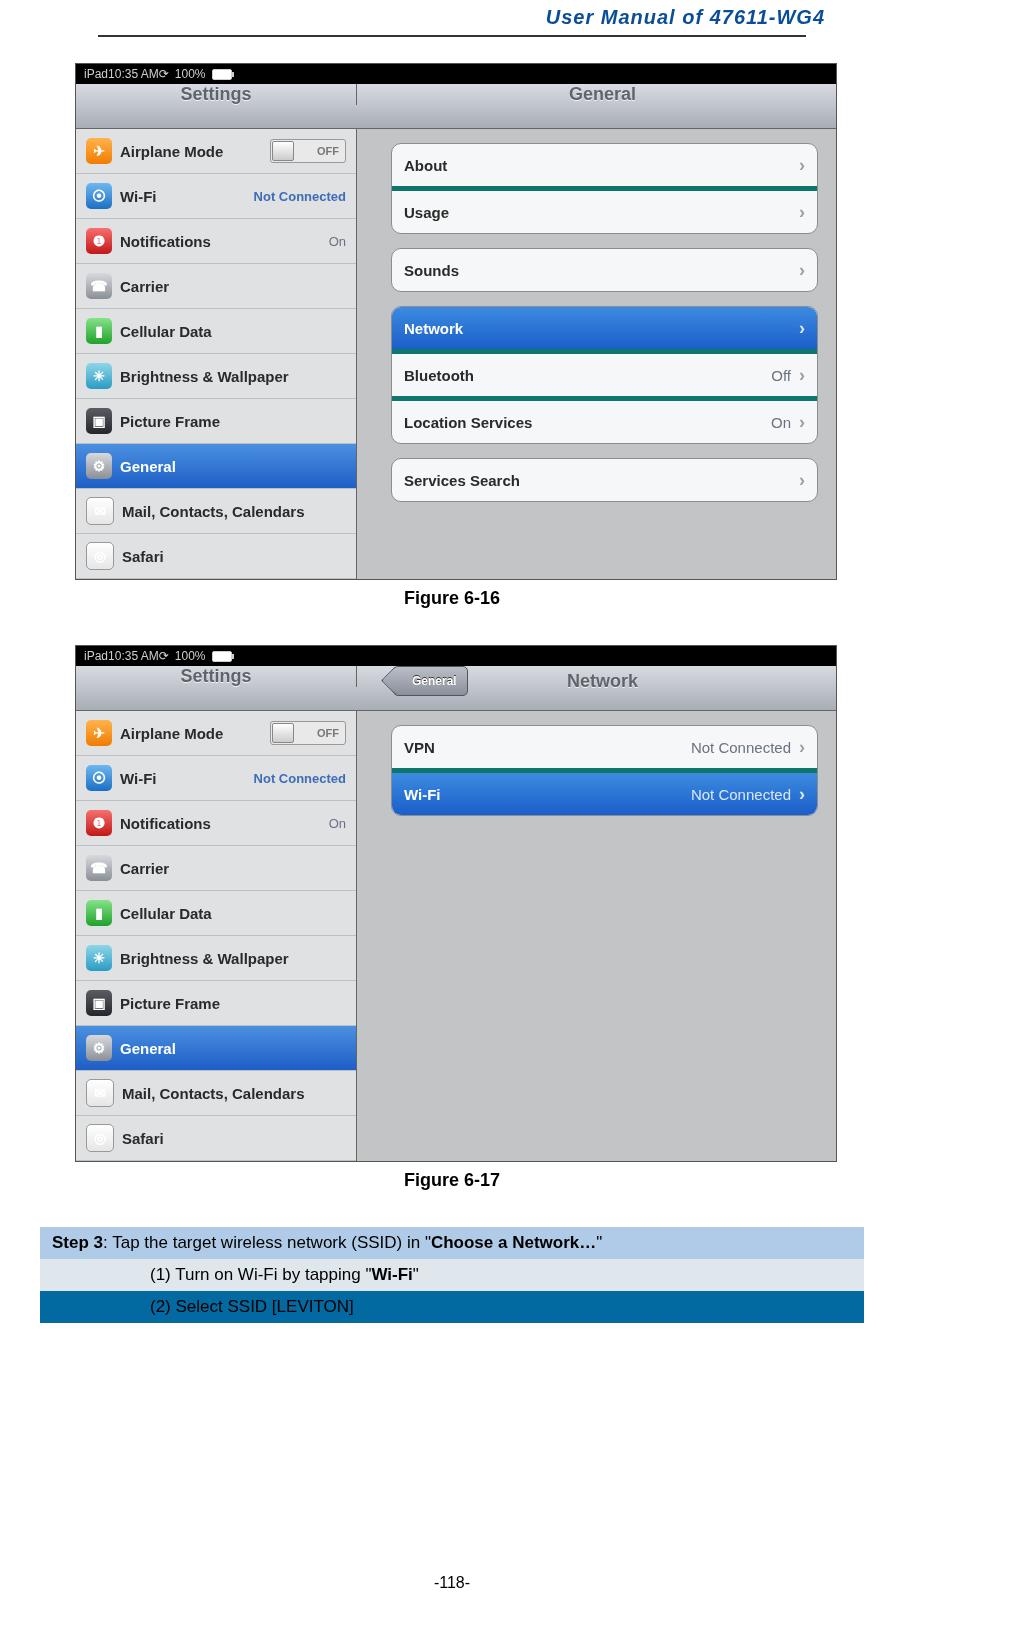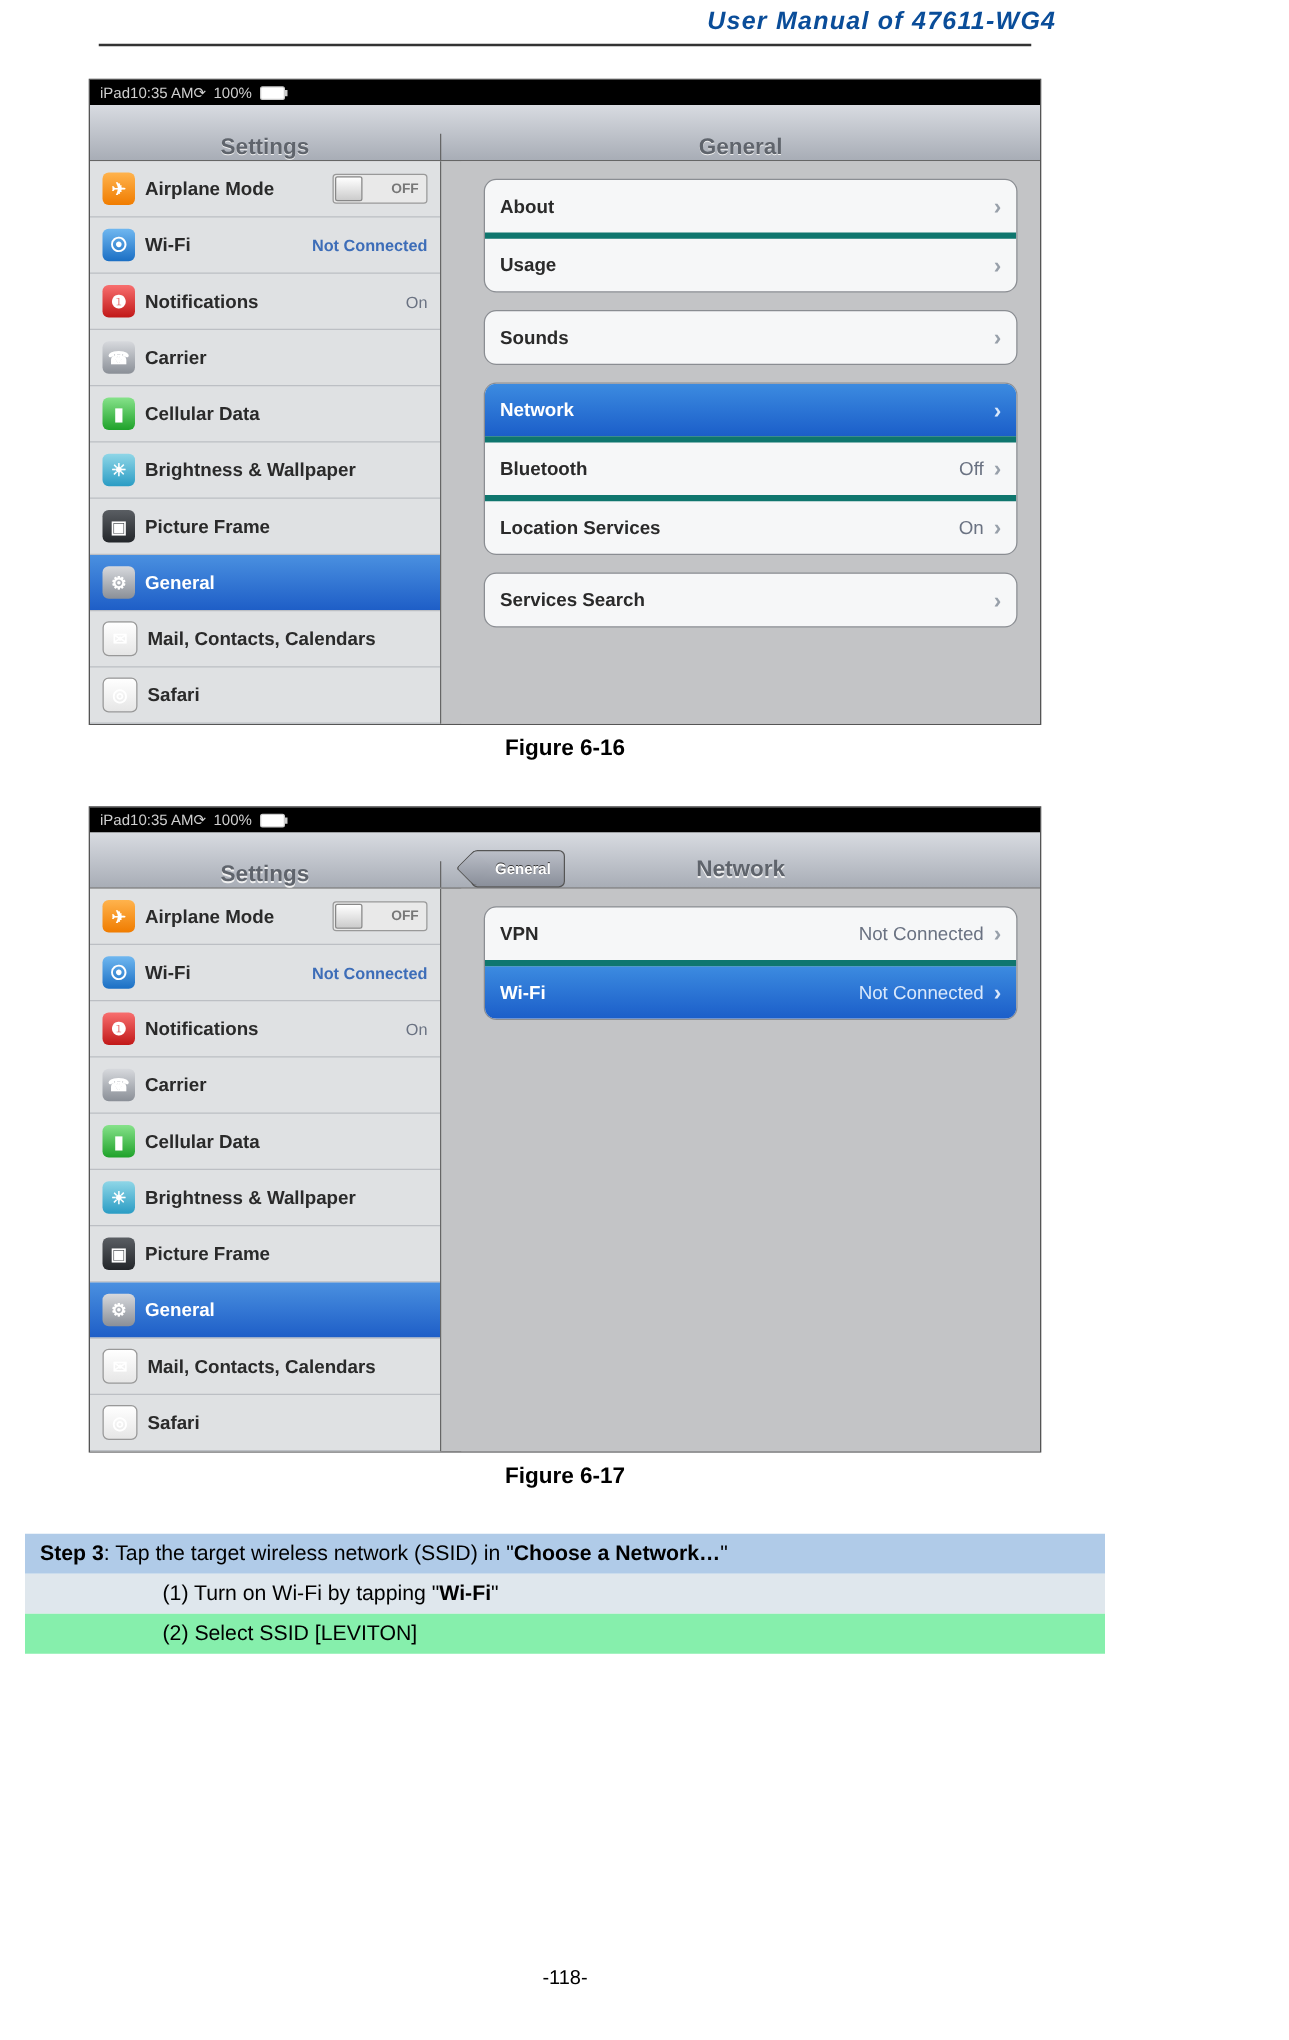--- a/index.html
+++ b/index.html
@@ -3,21 +3,21 @@
 <meta charset="utf-8">
 <style>
   body {
     margin: 0; padding: 0; background: #fff;
     font-family: Arial, Helvetica, sans-serif;
     color: #000;
   }
   .page {
     width: 904px; height: 1632px;
     box-sizing: border-box;
-    padding: 0 55px;
+    padding: 0 75px;
     position: relative;
   }
   .header-right {
     text-align: right;
     color: #0a4d99;
     font-style: italic;
     font-weight: bold;
     font-size: 20px;
     letter-spacing: 1px;
     padding-top: 6px;
@@ -33,23 +33,24 @@
   .status-bar {
     height: 20px; background: #000; color: #cfcfcf;
     display: flex; align-items: center; justify-content: flex-start;
     font-size: 12px; padding: 0 8px;
   }
   .status-right { display: flex; align-items: center; gap: 6px; }
   .status-icon { filter: blur(0.5px); }
   .battery { display:inline-block; width:18px; height:9px; border:1px solid #ccc; border-radius:2px; position:relative; background:#fff; }
   .battery::after { content:""; position:absolute; right:-3px; top:2px; width:2px; height:5px; background:#ccc; }
   .title-bar {
-    height: 44px; display: flex; align-items: flex-end;
+    height: 44px; display: flex; align-items: flex-start;
     background: linear-gradient(#d8dbe1, #a8adb6);
     border-bottom: 1px solid #666;
+    gap: 12px;
   }
   .title-left { width: 280px; display:flex; align-items:center; justify-content:center;
     font-weight:bold; color:#5f646c; font-size:18px; text-shadow: 0 1px 0 #f0f0f0; border-right:1px solid #666;}
   .title-right { flex:1; display:flex; align-items:center; justify-content:center; gap:10px;
     font-weight:bold; color:#5f646c; font-size:18px; text-shadow: 0 1px 0 #f0f0f0;}
   .back-btn {
     position: relative; height: 28px; line-height: 28px; padding: 0 10px 0 18px;
     background: linear-gradient(#bbbfc8, #8a8f9a); color: #fff; font-size: 12px;
     border-radius: 5px; font-weight: bold; text-shadow:0 -1px 0 #333;
     border:1px solid #555;
@@ -89,21 +90,21 @@
   .c-item .crt { margin-left:auto; display:flex; align-items:center; gap:8px; color:#6a7282; font-weight:normal;}
   .c-item.selected { background: linear-gradient(#3c8be0,#1b5ec9); color:#fff; }
   .c-item.selected .crt { color:#d9e8fb; }
   .chev { color:#98a0aa; font-size:18px; font-weight:bold; }
   .c-item.selected .chev { color:#d9e8fb; }
   .figure-caption { text-align:center; font-weight:bold; font-size:18px; color:#000000; margin: 8px 0 36px 0; }
 
   .step-box { margin: 30px 12px 0 -35px; width: calc(100% + 70px); font-size:17px; color:#000;}
   .step-head { background: #b0cbe8; padding: 6px 10px 6px 12px; }
   .step-sub  { background: #dfe7ed; padding: 6px 10px 6px 110px; }
-  .step-sub2 { background: #86efac; padding: 6px 10px 6px 110px; }
+  .step-sub2 { background: #0369a1; padding: 6px 10px 6px 110px; }
 
   .page-footer {
     position: absolute; bottom: 40px; left:0; width:100%; text-align:center;
     font-size: 16px; color:#000;
   }
 </style>
 </head>
 <body>
 
 <div class="page">

